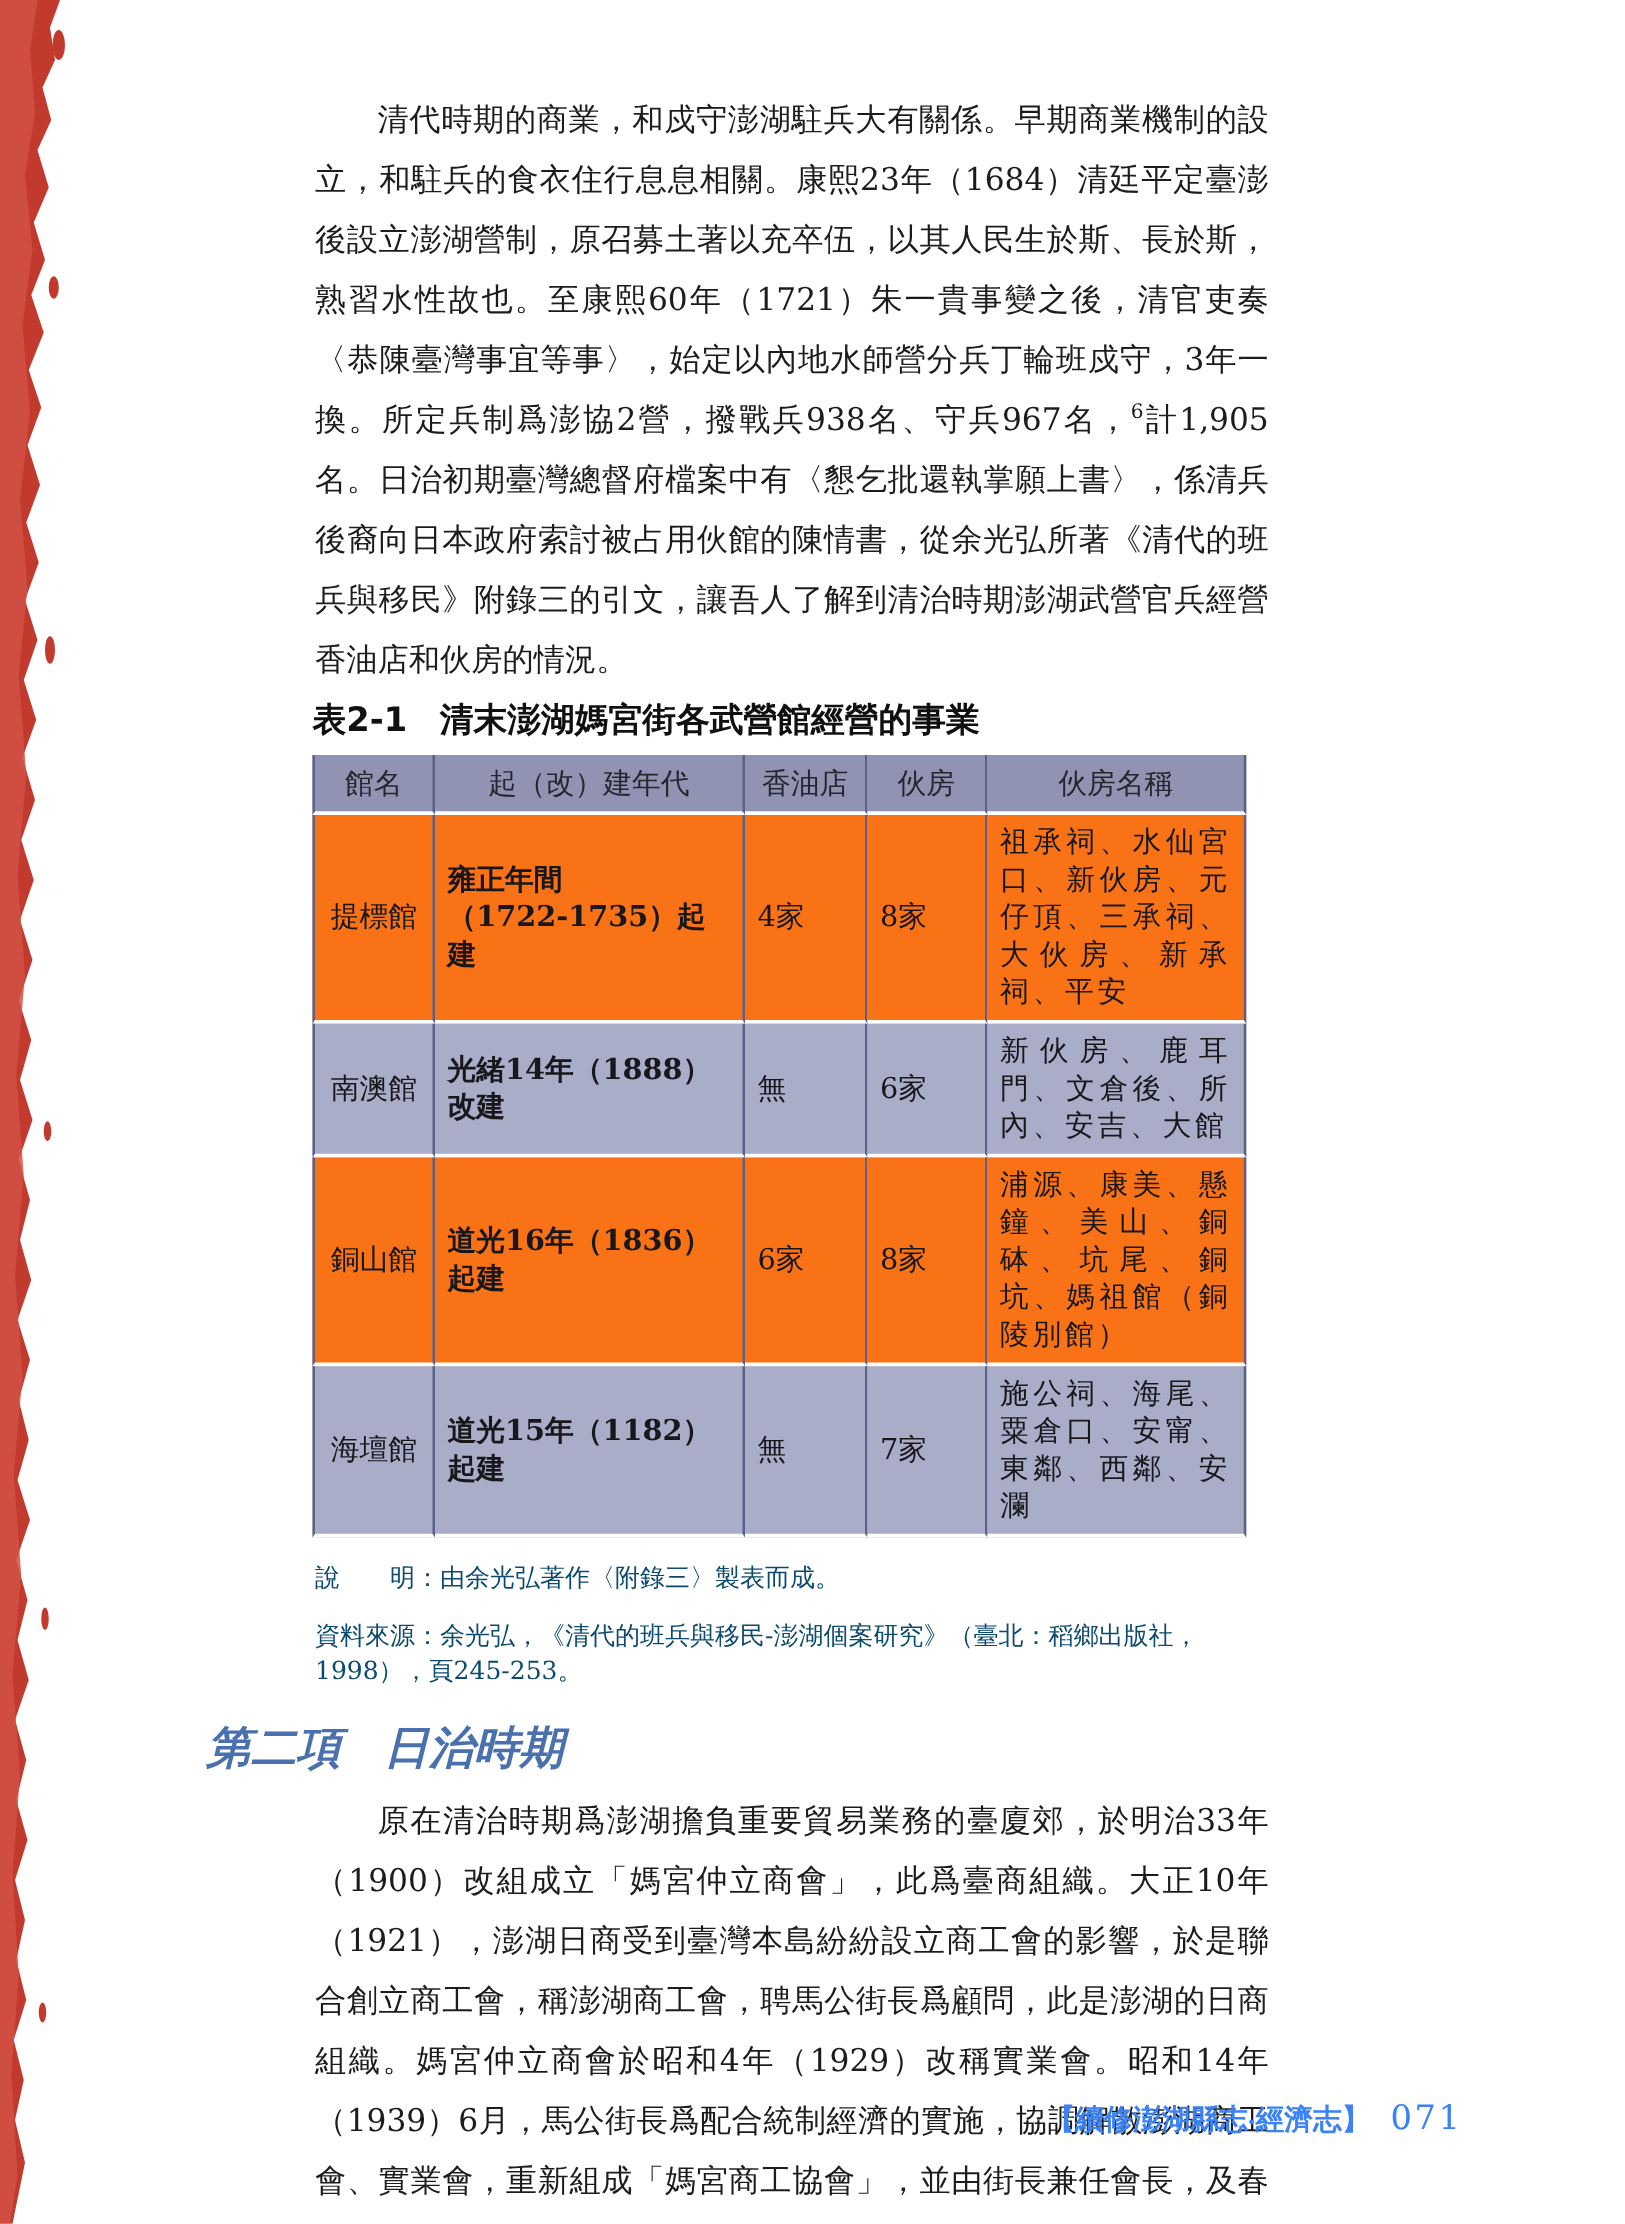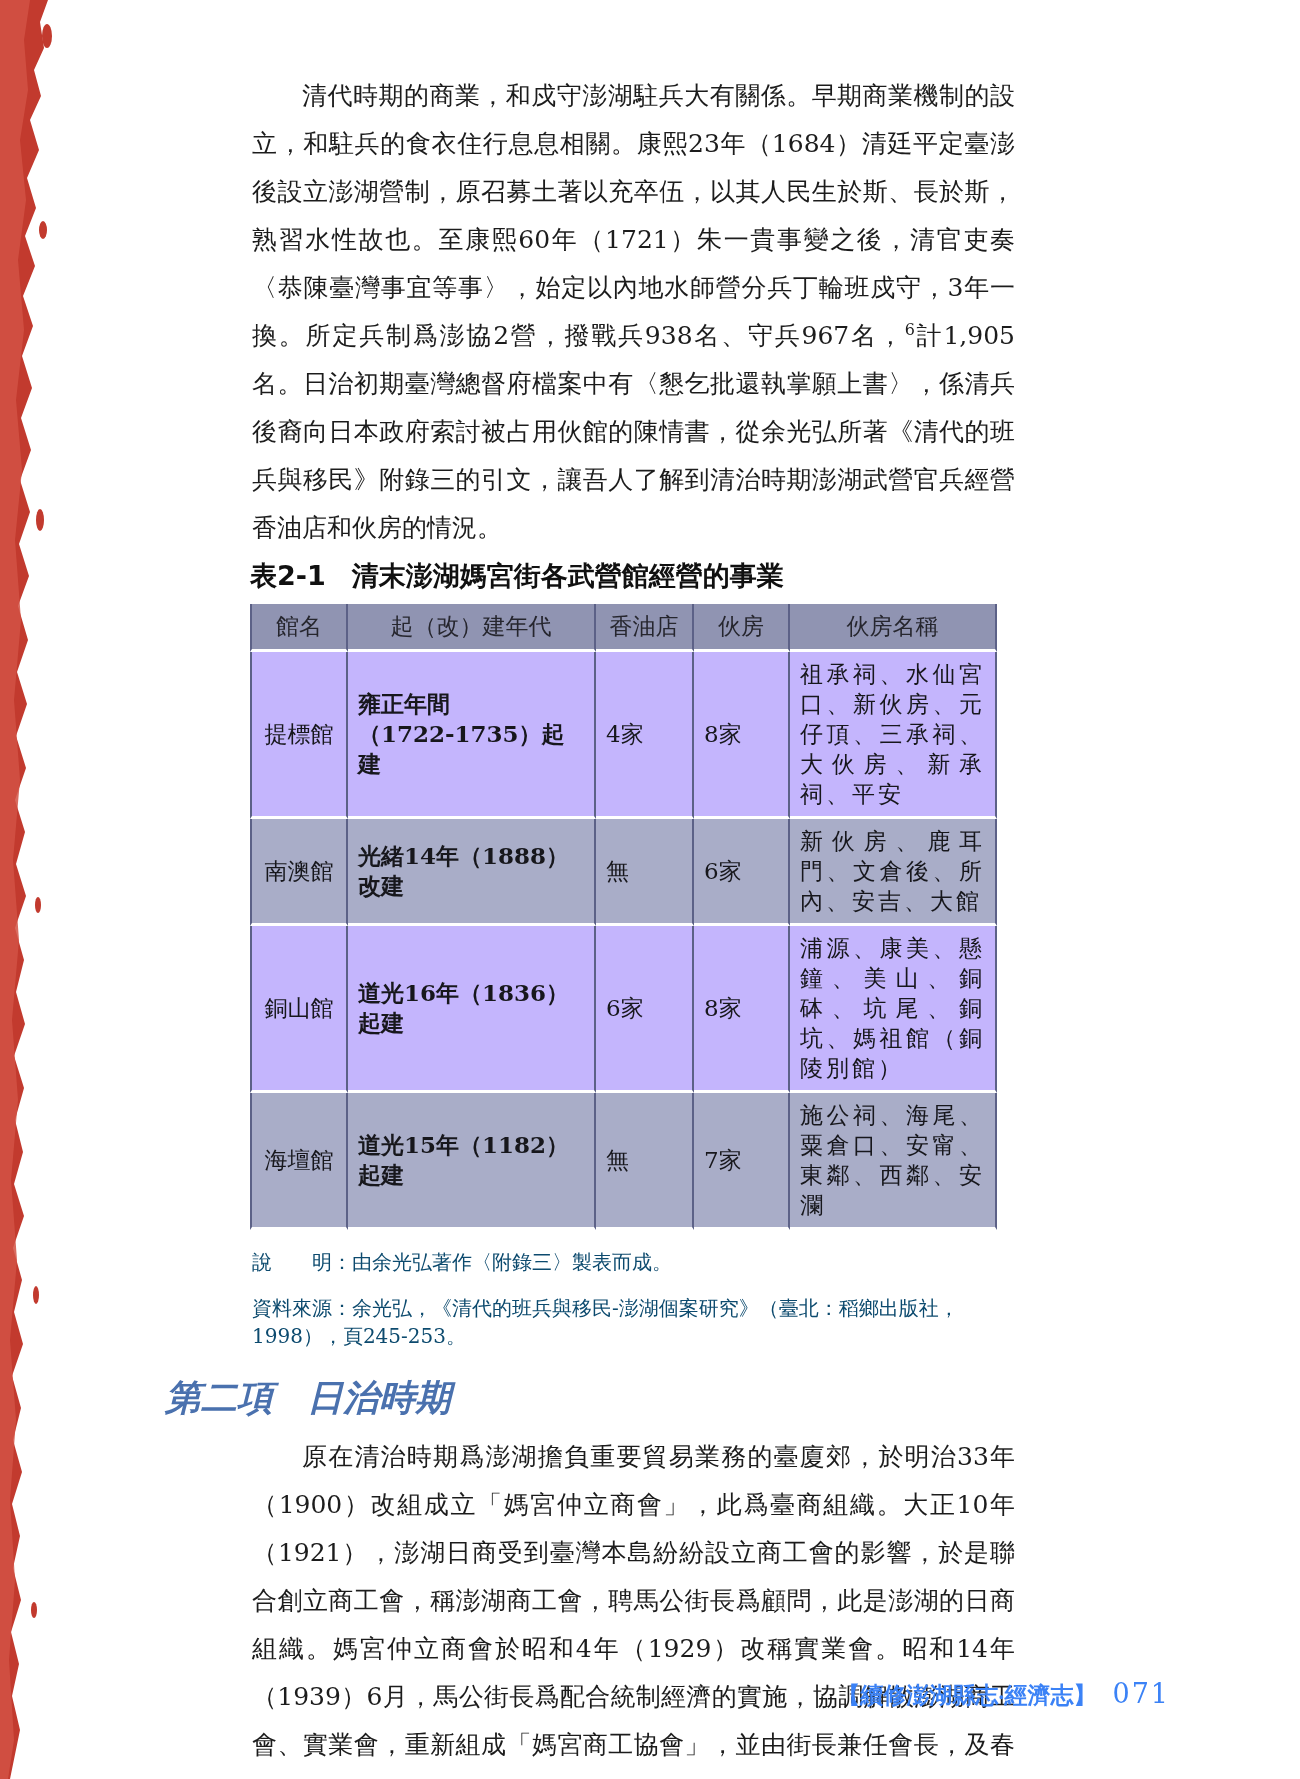--- a/index.html
+++ b/index.html
@@ -42,21 +42,21 @@
     font-family:"DejaVu Sans","Liberation Sans",sans-serif;
     font-size:23px;padding:7px 4px;text-align:center;
     border-right:2px solid #5c6187;border-bottom:3px solid #ffffff;
   }
   table.wuying th:first-child{border-left:2px solid #5c6187;}
   table.wuying td{
     padding:7px 10px;vertical-align:middle;line-height:30px;
     border-right:2px solid #5c6187;border-bottom:3px solid #ffffff;
   }
   table.wuying td:first-child{border-left:2px solid #5c6187;text-align:center;padding:7px 2px;}
-  table.wuying tr.light td{background:#c4b5fd;}
+  table.wuying tr.light td{background:#f97316;}
   table.wuying tr.dark td{background:#a9adc8;}
   td.year{white-space:pre-line;font-weight:bold;}
   td.names{text-align:justify;letter-spacing:3px;line-height:31px;}
 
   .tnote{
     margin:18px 0 0 252px;width:780px;
     font-size:20px;line-height:28px;color:#0c4a6e;
   }
   .tnote-label{white-space:pre;}
 

